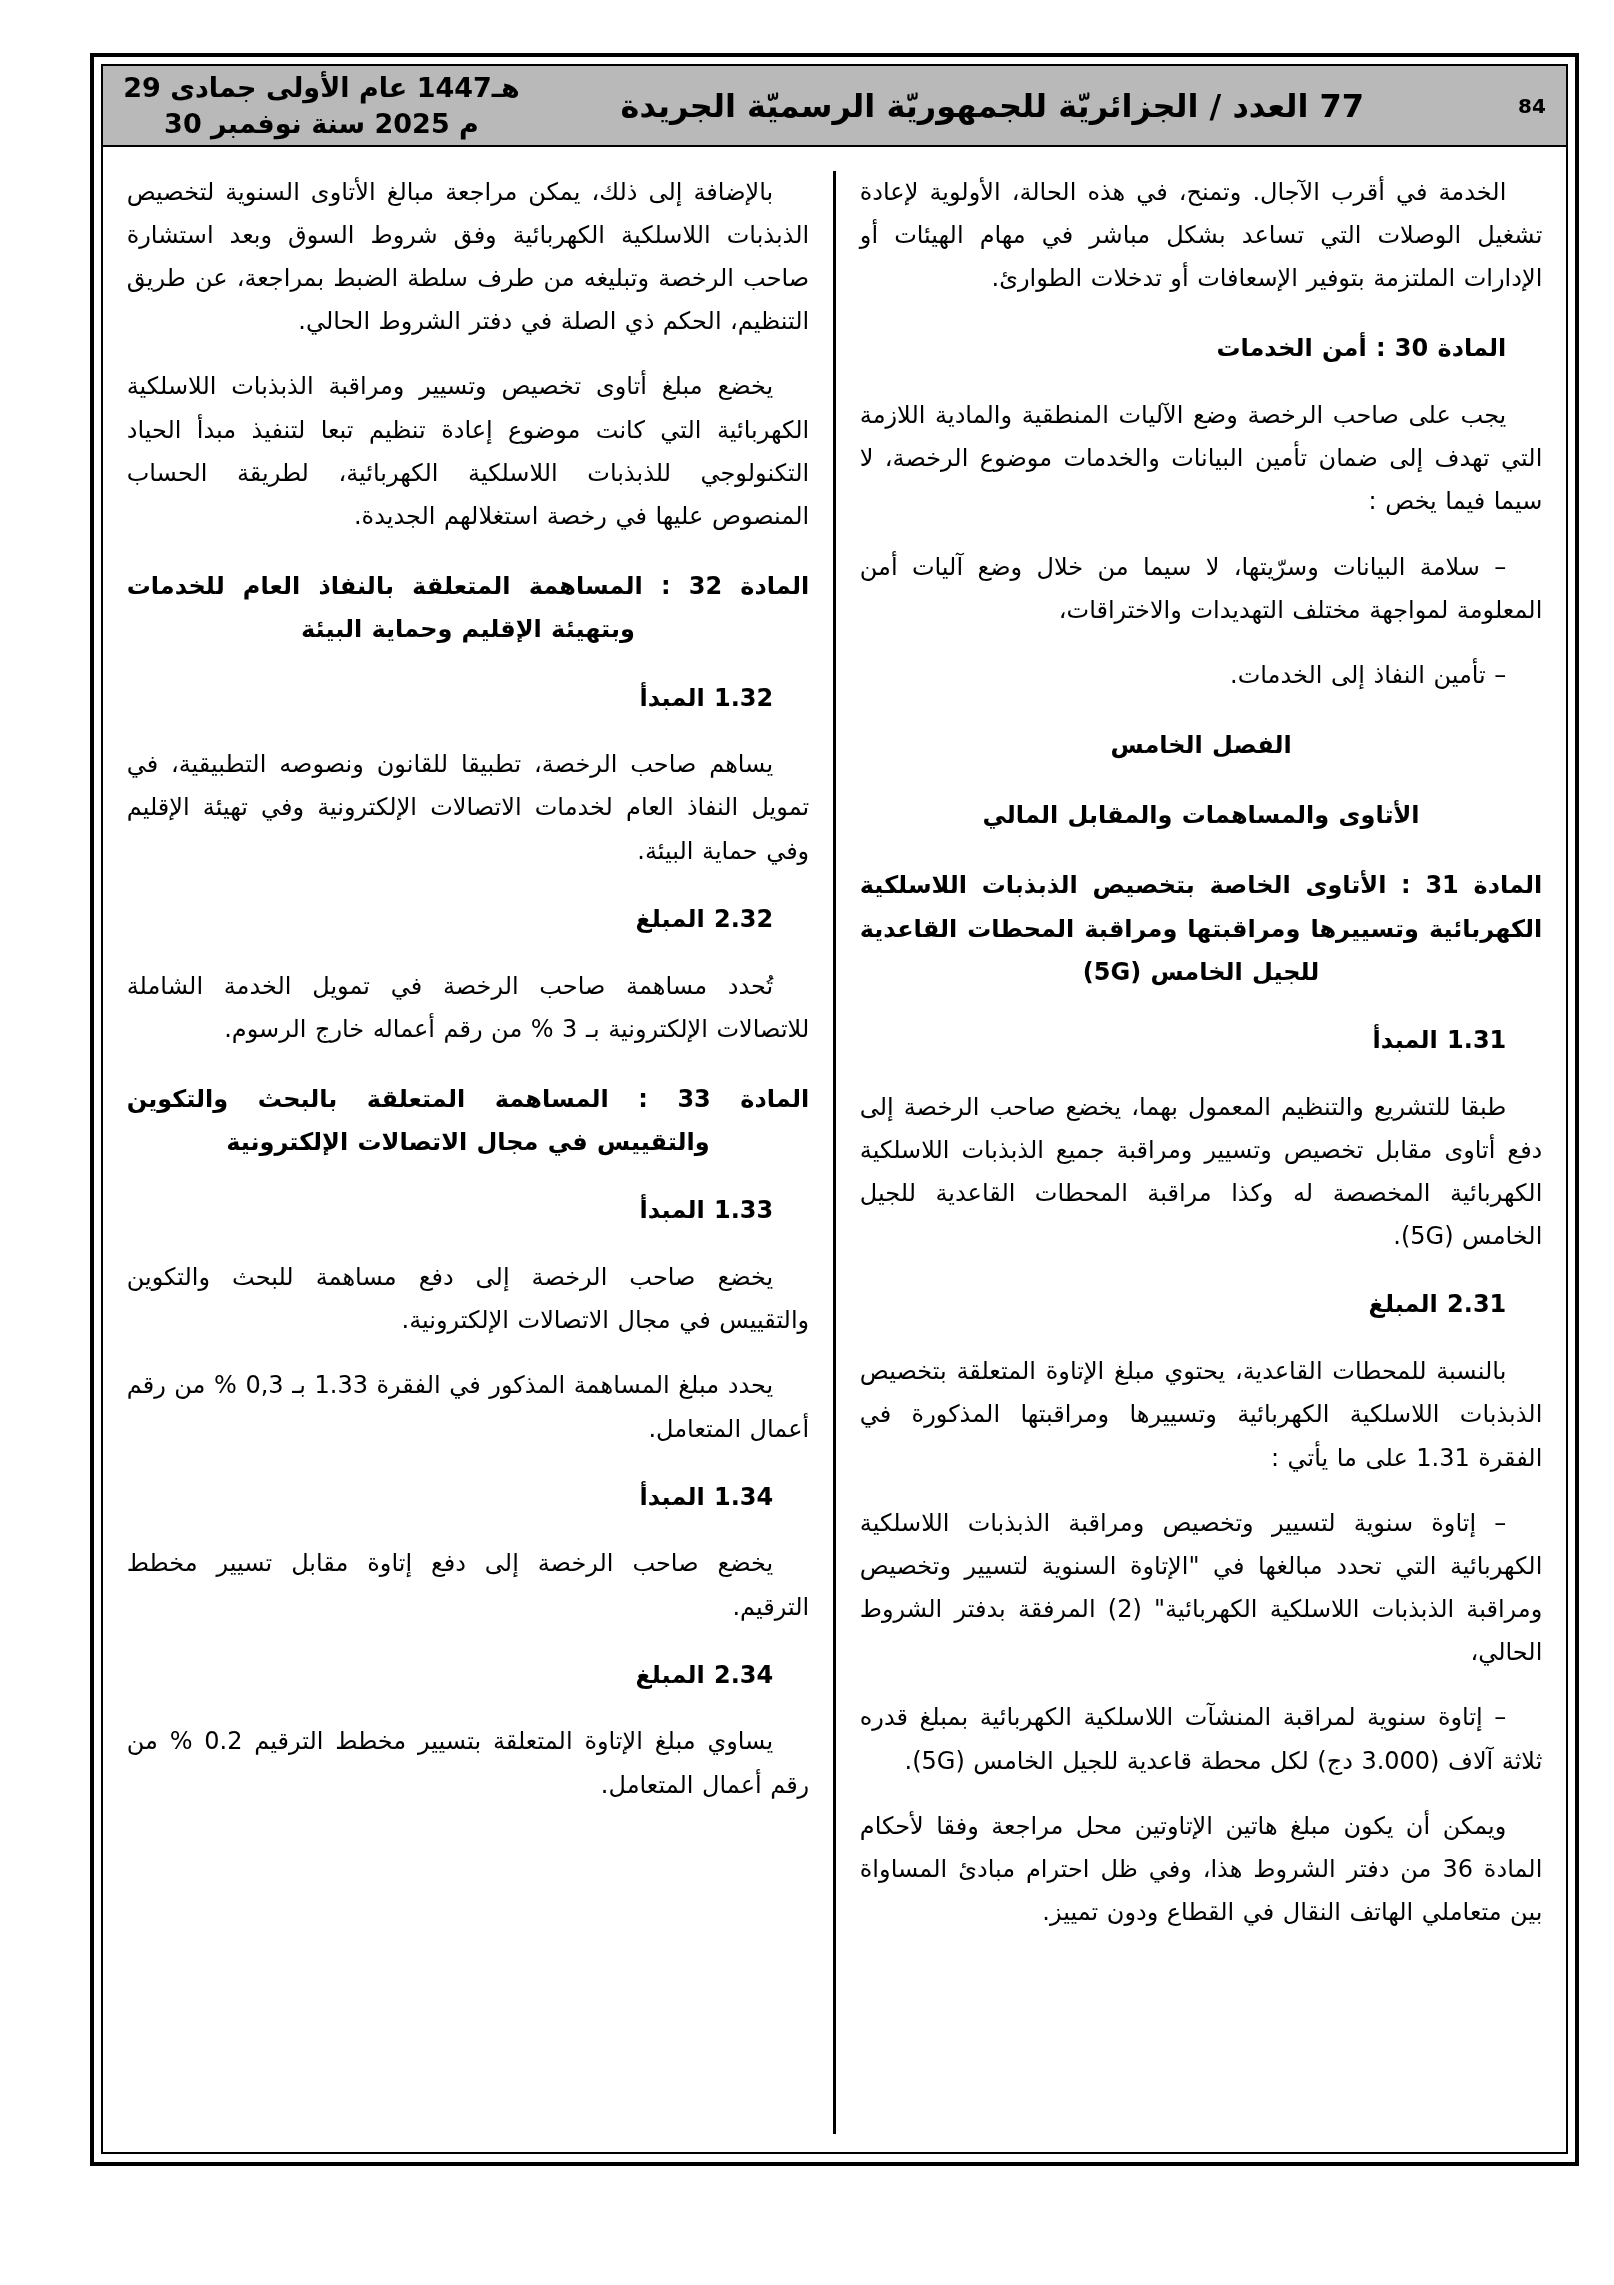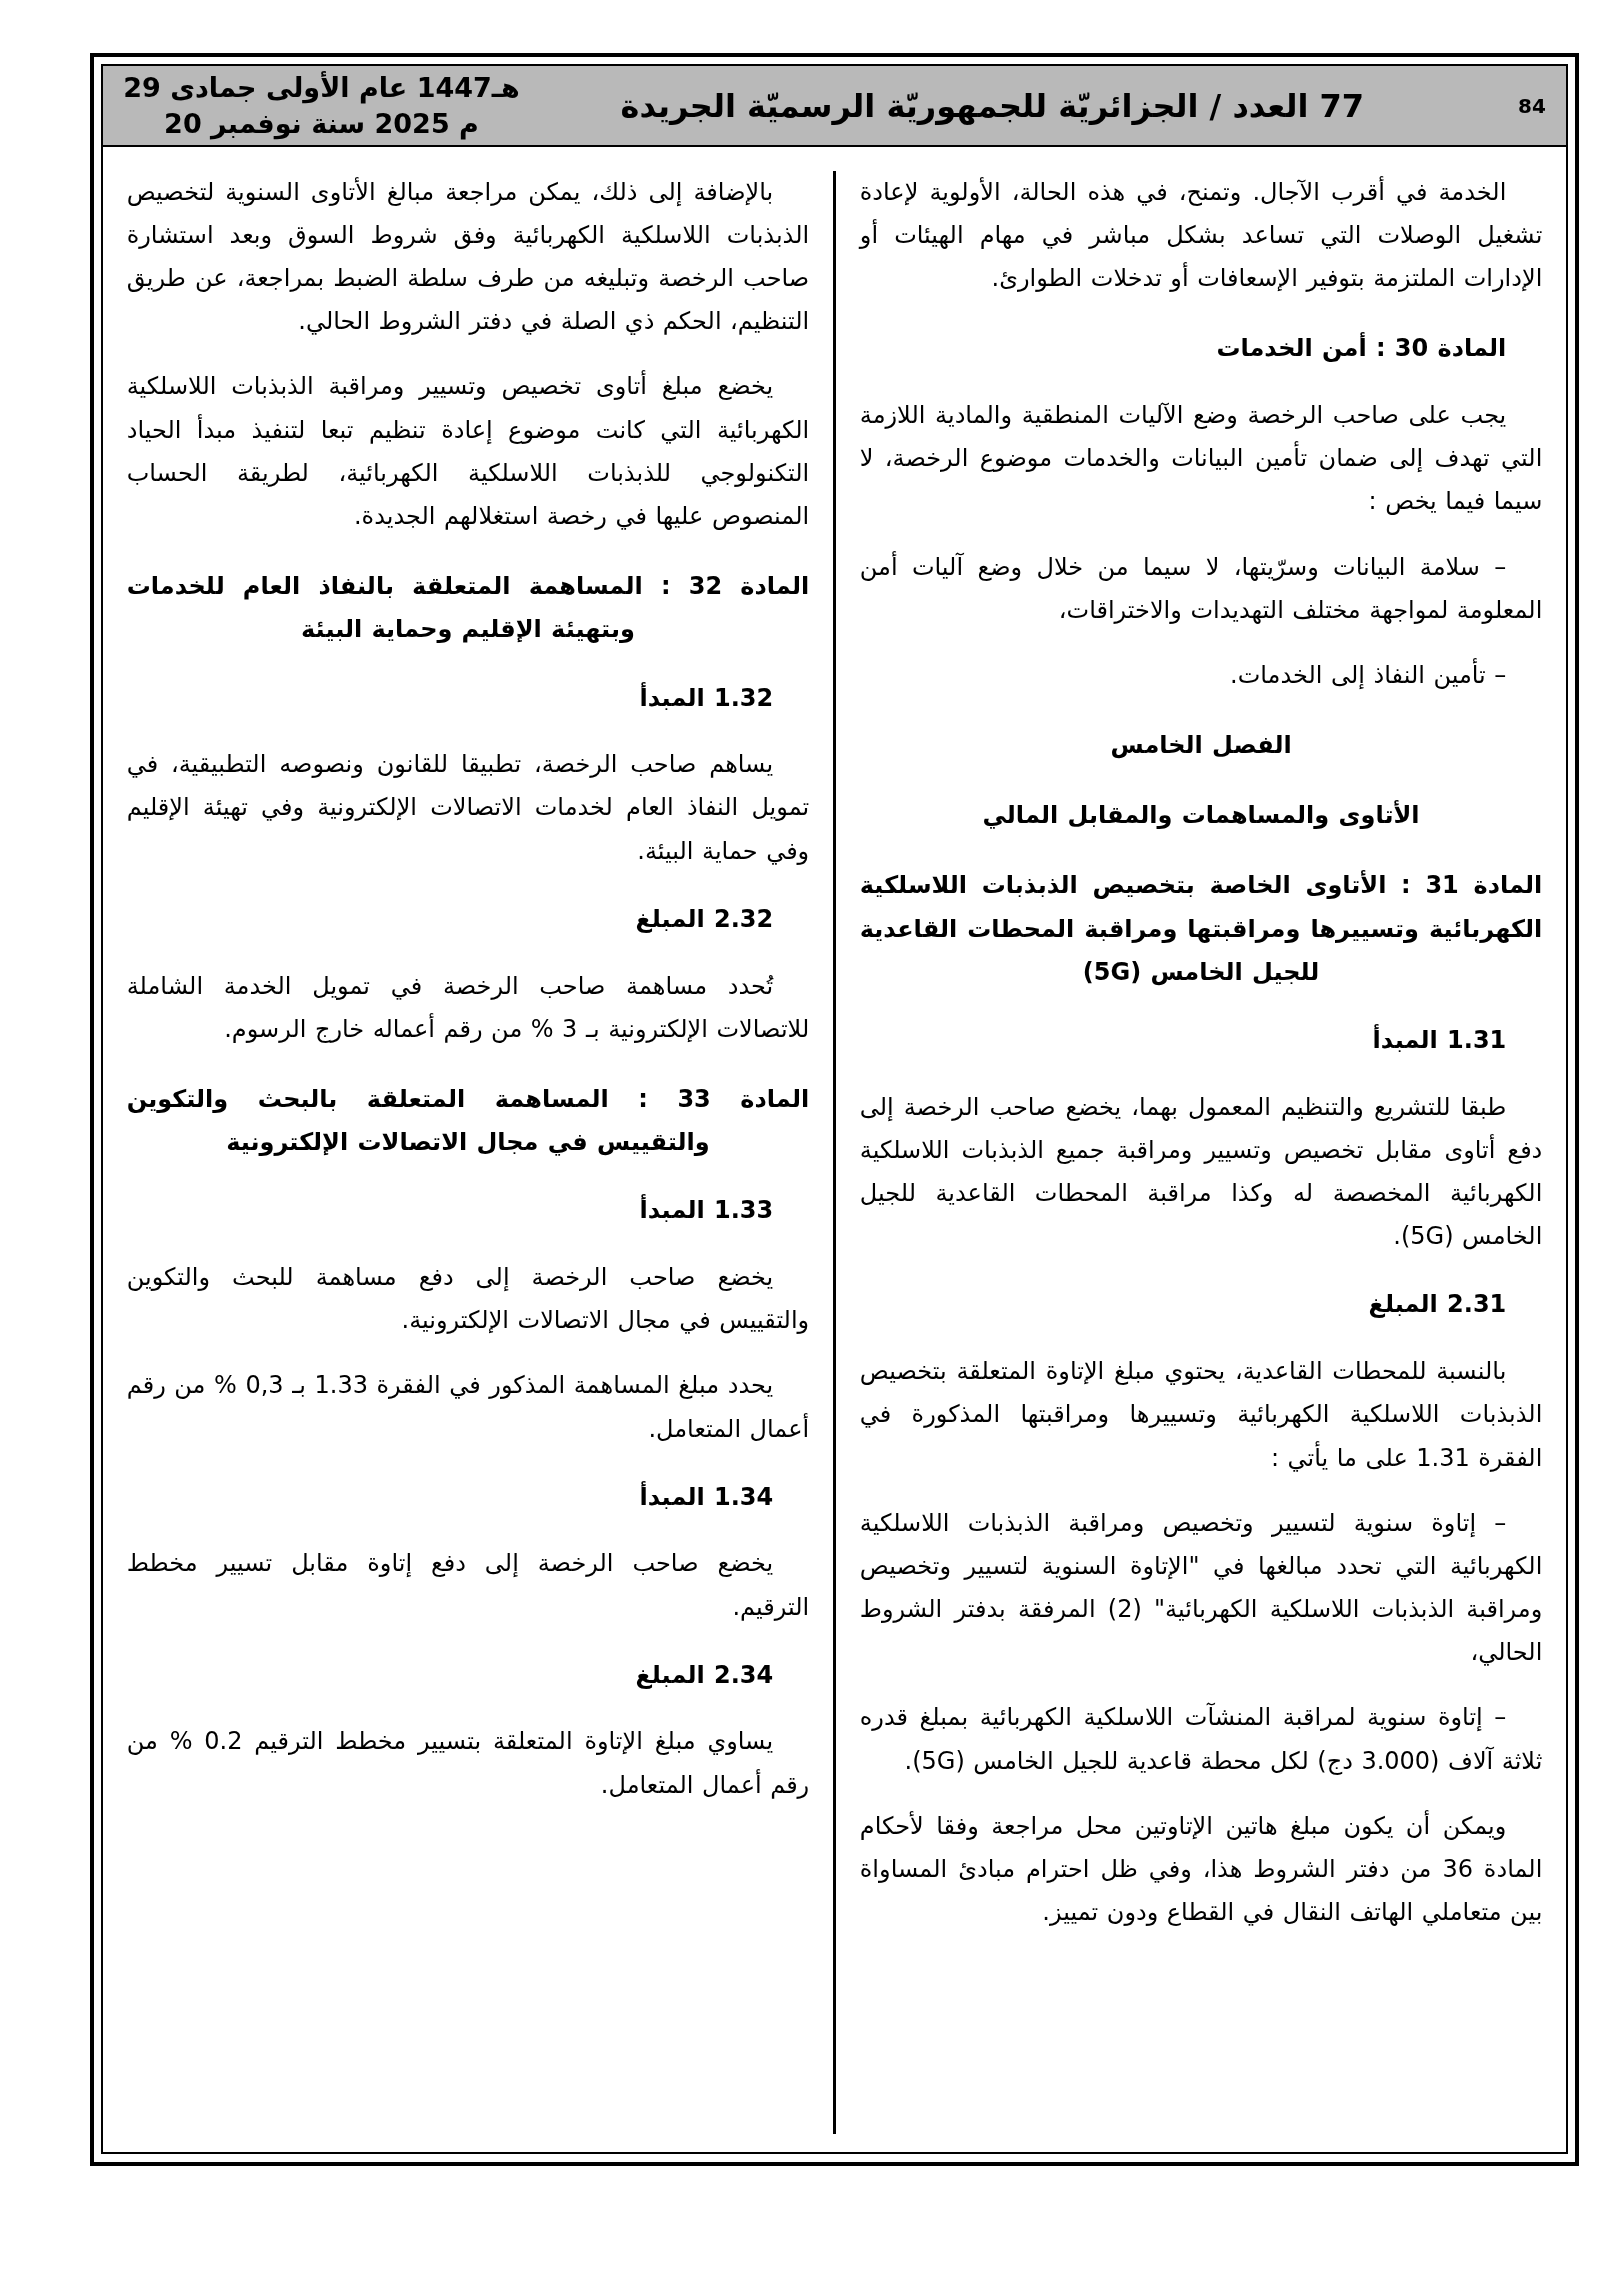--- a/index.html
+++ b/index.html
@@ -55,21 +55,21 @@
 </style>
 </head>
 <body>
 
 <div class="frame-outer">
   <div class="frame-inner">
 
     <div class="header-bar" style="background: rgb(185, 185, 185);">
       <div class="header-dates">
         <div><span class="vlt" dir="ltr">29</span> <span class="vlt" dir="rtl">جمادى</span> <span class="vlt" dir="rtl">الأولى</span> <span class="vlt" dir="rtl">عام</span> <span class="vlt" dir="ltr">1447هـ</span></div>
-        <div><span class="vlt" dir="ltr">20</span> <span class="vlt" dir="rtl">نوفمبر</span> <span class="vlt" dir="rtl">سنة</span> <span class="vlt" dir="ltr">2025</span> <span class="vlt" dir="rtl">م</span></div>
+        <div><span class="vlt" dir="ltr">30</span> <span class="vlt" dir="rtl">نوفمبر</span> <span class="vlt" dir="rtl">سنة</span> <span class="vlt" dir="ltr">2025</span> <span class="vlt" dir="rtl">م</span></div>
       </div>
       <div class="header-title"><span class="vlt" dir="rtl">الجريدة</span> <span class="vlt" dir="rtl">الرسميّة</span> <span class="vlt" dir="rtl">للجمهوريّة</span> <span class="vlt" dir="rtl">الجزائريّة</span> <span class="vlt" dir="rtl">/</span> <span class="vlt" dir="rtl">العدد</span> <span class="vlt" dir="ltr">77</span></div>
       <div class="header-page-number">84</div>
     </div>
 
     <div class="content">
       <div class="column">
           <div class="block paragraph">الخدمة في أقرب الآجال. وتمنح، في هذه الحالة، الأولوية لإعادة تشغيل الوصلات التي تساعد بشكل مباشر في مهام الهيئات أو الإدارات الملتزمة بتوفير الإسعافات أو تدخلات الطوارئ.</div>
           <div class="block article-heading-right">المادة 30 : أمن الخدمات</div>
           <div class="block paragraph">يجب على صاحب الرخصة وضع الآليات المنطقية والمادية اللازمة التي تهدف إلى ضمان تأمين البيانات والخدمات موضوع الرخصة، لا سيما فيما يخص :</div>

